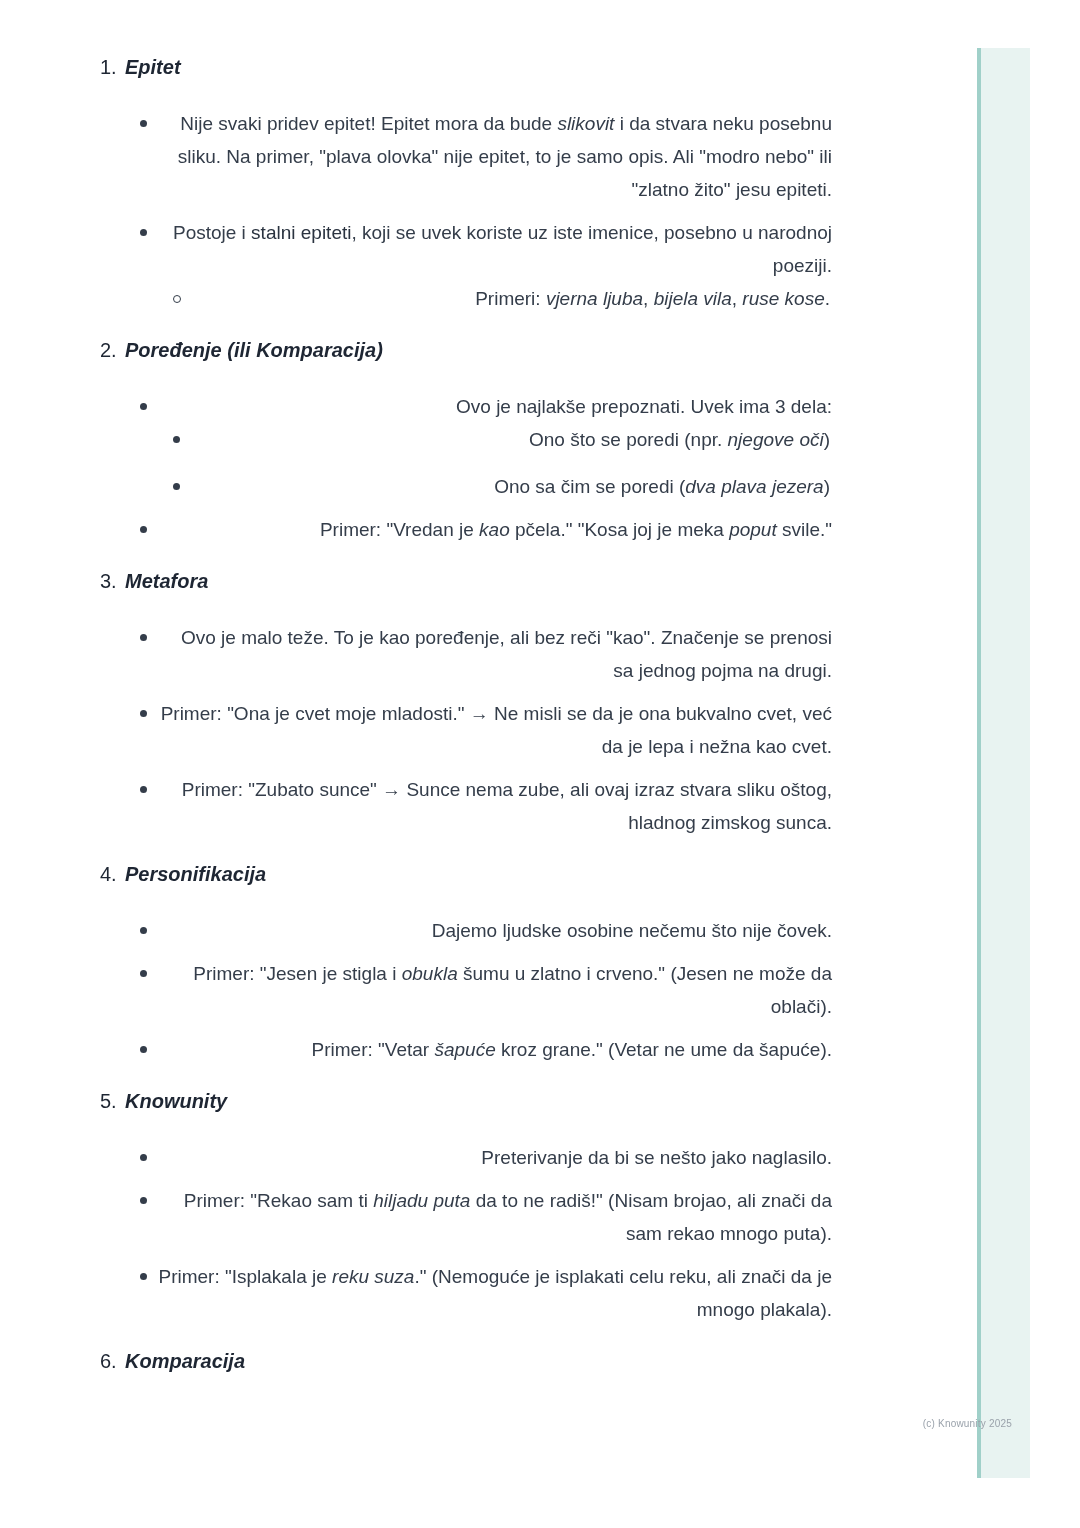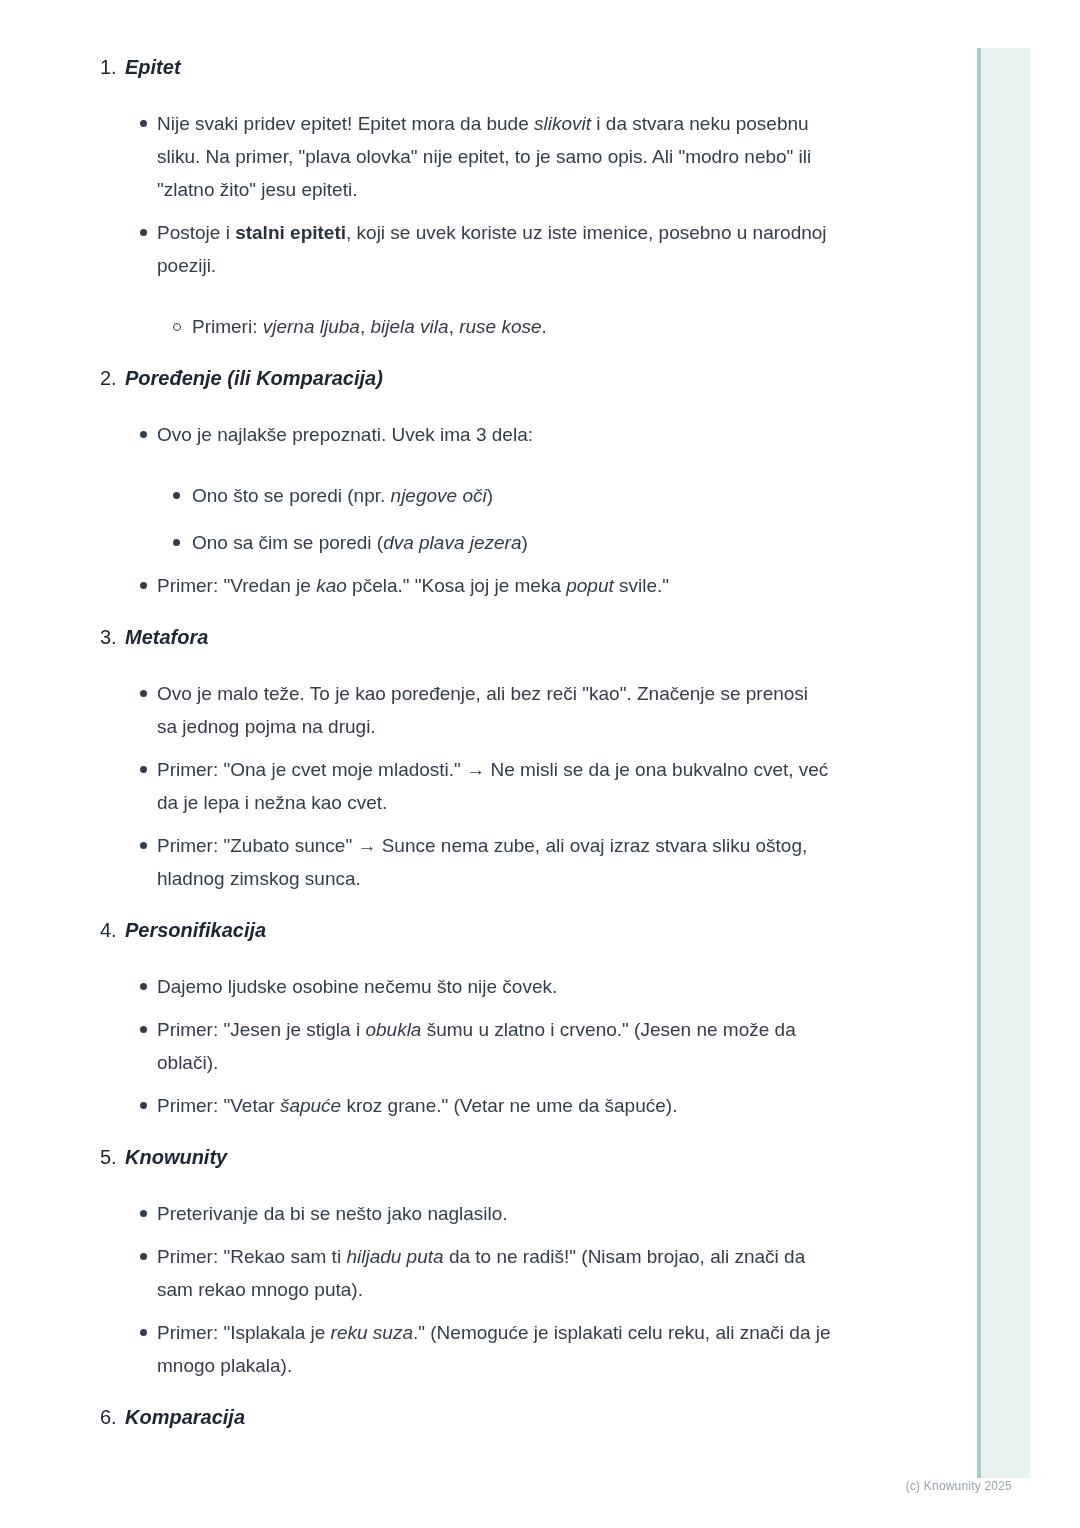--- a/index.html
+++ b/index.html
@@ -5,63 +5,63 @@
   * { margin:0; padding:0; box-sizing:border-box; }
   html,body { width:1080px; height:1528px; background:#ffffff; overflow:hidden; }
   body { font-family:"Liberation Sans", sans-serif; color:#343d4a; position:relative; }
 
   .accent-stripe {
     position:absolute; left:977px; top:48px; width:53px; height:1430px;
     z-index:1;
   }
 
   .watermark {
-    position:absolute; top:1479px; right:68px; z-index:2;
-    font-size:12px; color:#9aa2ab; letter-spacing:0.2px;
+    position:absolute; top:1418px; right:68px; z-index:2;
+    font-size:10px; color:#9aa2ab; letter-spacing:0.2px;
   }
 
   .doc {
     position:absolute; left:100px; top:54px; width:760px; z-index:0;
     font-size:19px; line-height:33px;
   }
 
   .section-heading {
     display:flex; align-items:baseline;
     font-size:20px; line-height:27px; color:#1e2633;
     margin-top:22px; margin-bottom:26px;
   }
   .section-heading:first-child { margin-top:0; }
   .section-heading .num { font-weight:400; min-width:19px; margin-right:6px; }
   .section-heading .title { font-weight:700;font-style:italic; }
 
-  .items { margin-left:37px; }
+  .items { margin-left:37px;text-align:right; }
 
   .li {
     position:relative; padding-left:20px; margin-bottom:10px;
     max-width:695px;
   }
   .li::before {
     content:""; position:absolute; left:3px; top:13px;
     width:7px; height:7px; border-radius:50%; background:#343d4a;
   }
 
   .children { margin-left:13px; }
-  .sub { position:relative; padding-left:22px; margin-bottom:0; max-width:660px;margin-top:28px; }
+  .sub { position:relative; padding-left:22px; margin-bottom:0; max-width:660px; }
   .sub + .sub { margin-top:14px; }
   .sub::before {
     content:""; position:absolute; left:3px; top:13px;
     width:7px; height:7px; border-radius:50%; background:#343d4a;
   }
   .sub.circle::before {
     background:transparent; border:1.6px solid #343d4a;
     width:6px; height:6px; top:13px;
   }
 
   .seg-i { font-style:italic; }
-  .seg-b { font-weight:700; color:#2a3340; }
+  .seg-b { font-weight:400; color:#2a3340; }
 </style>
 </head>
 <body>
 
 <div class="doc" id="doc">
     <div class="section-heading">
       <span class="num">1.</span>
       <span class="title">Epitet</span>
     </div>
     <div class="items">

